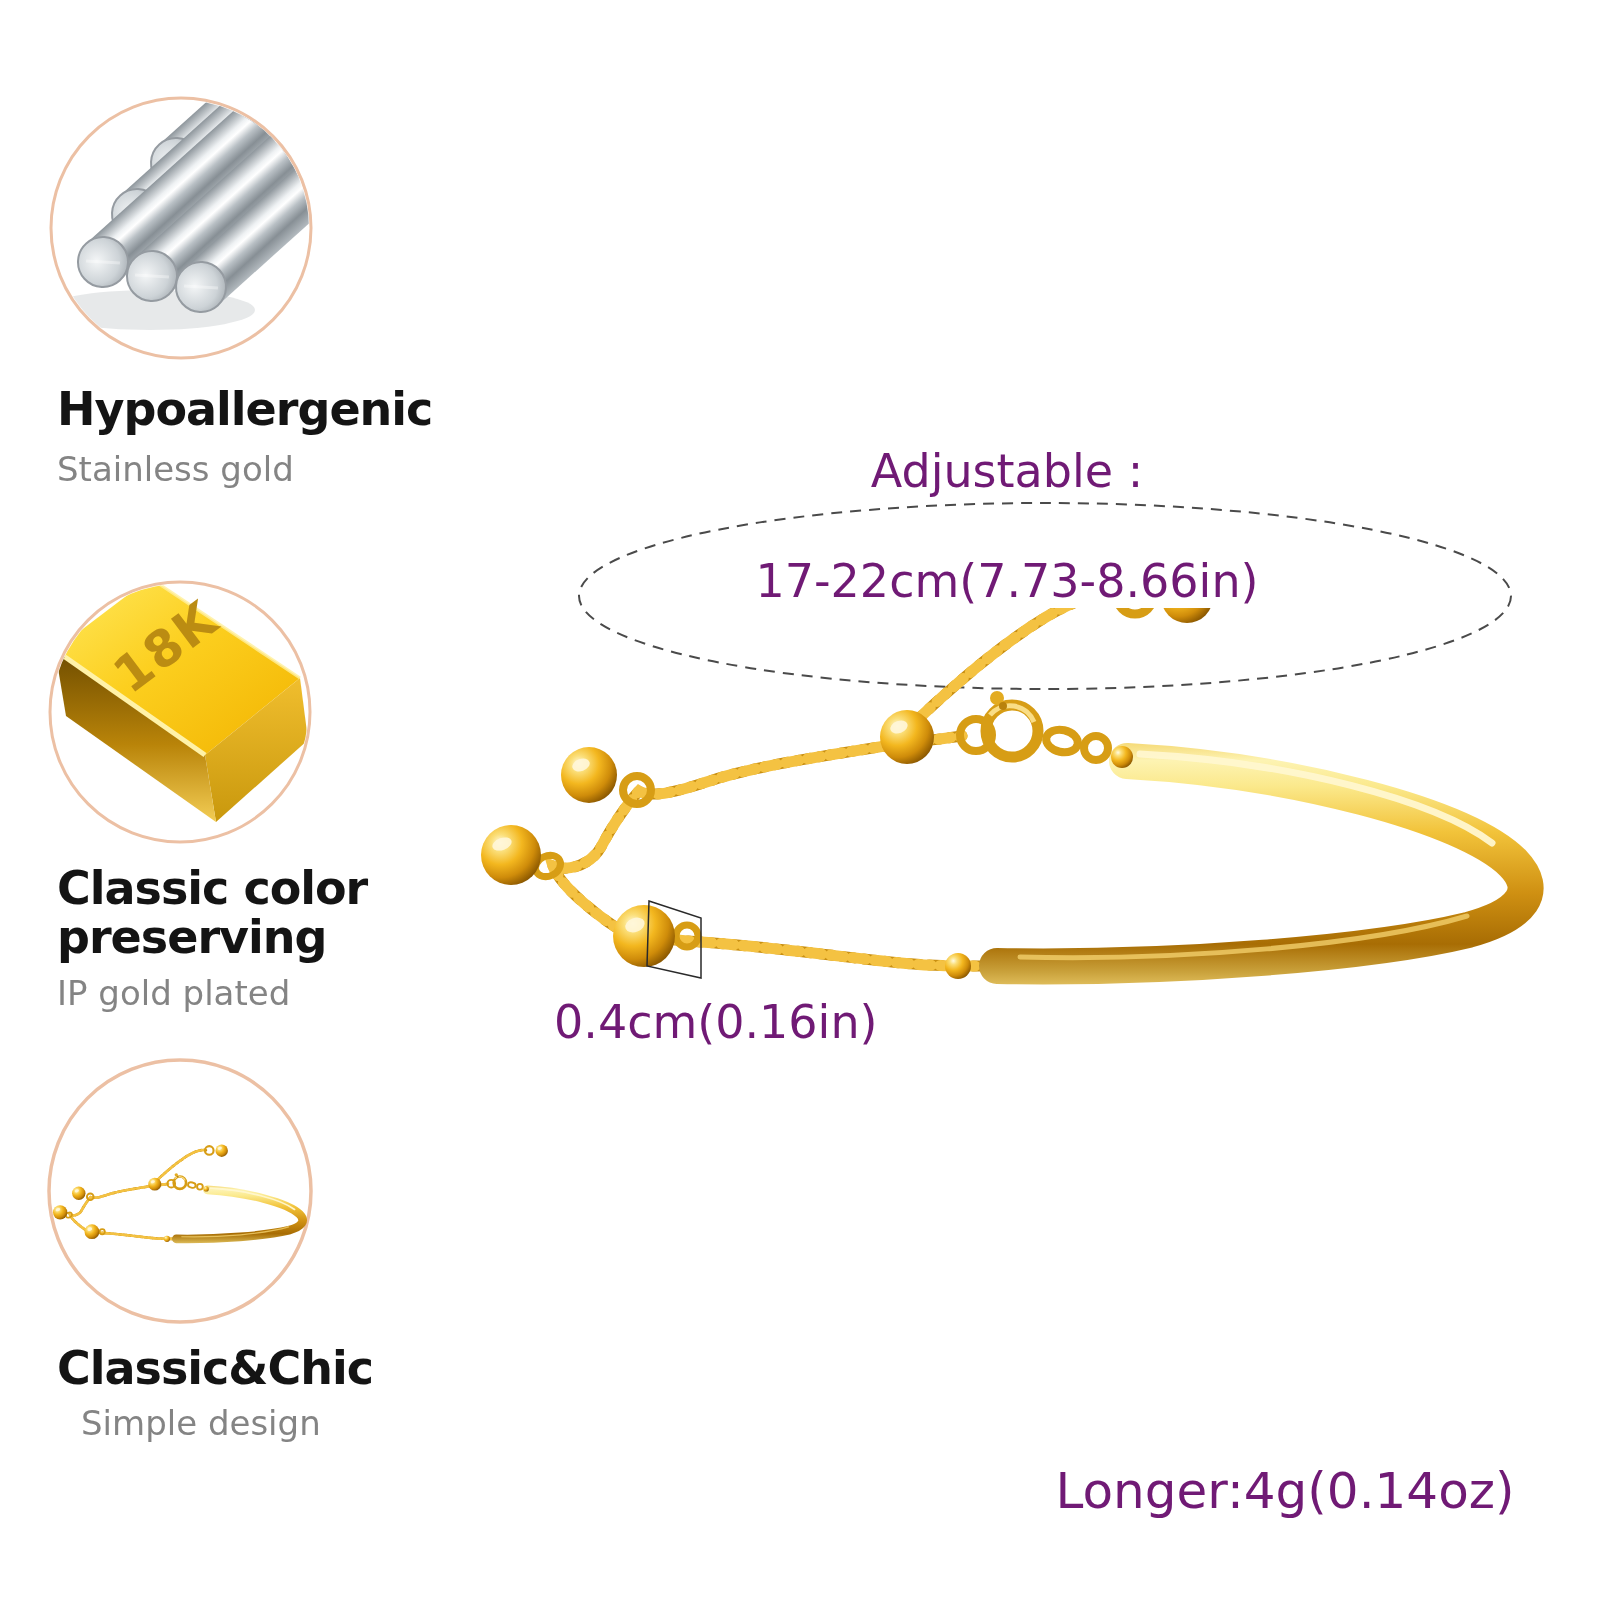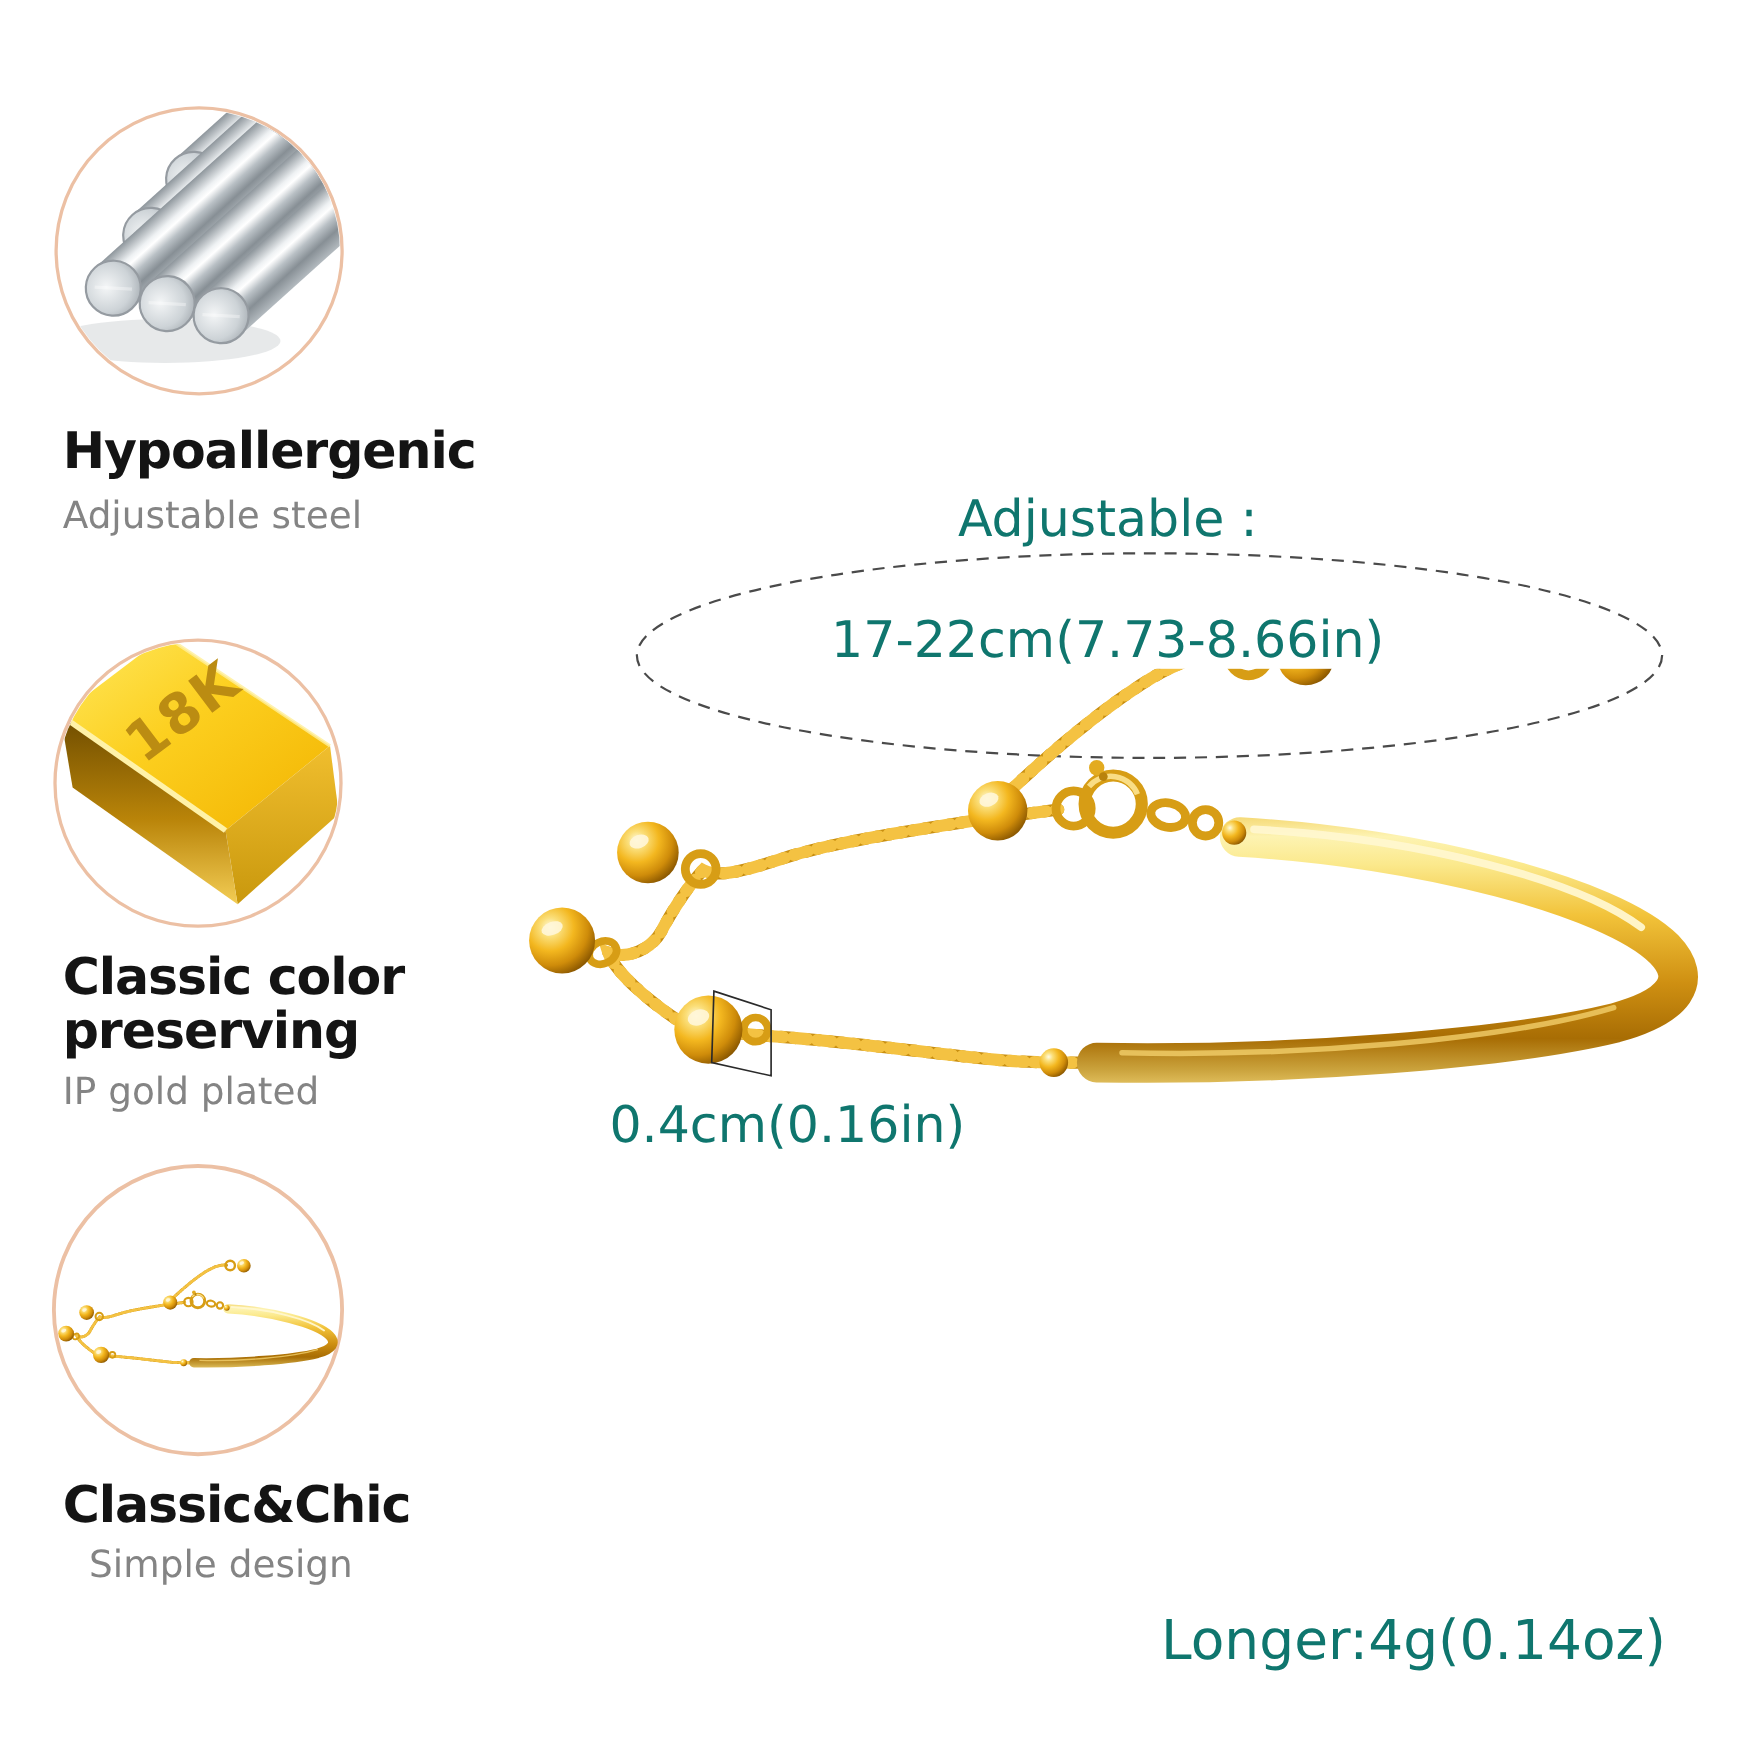--- a/index.html
+++ b/index.html
@@ -5,21 +5,21 @@
   html,body{margin:0;padding:0;}
   body{
     width:1600px;height:1600px;background:#ffffff;position:relative;overflow:hidden;
     font-family:"DejaVu Sans","Liberation Sans",sans-serif;
   }
   #page{position:absolute;inset:0;width:1600px;height:1600px;padding-left:32px;}
   svg.art{position:absolute;left:0;top:0;z-index:1;}
   .txt{position:absolute;z-index:3;white-space:pre-line;}
   .feature-title{font-weight:700;color:#141414;font-size:46px;line-height:1.06;letter-spacing:-1px;}
   .feature-sub{color:#848484;font-size:34px;}
-  .anno{color:#0f766e;}
+  .anno{color:#701a75;}
   .adjustable-title{left:707px;top:444px;width:600px;text-align:center;font-size:46px;}
   .adjustable-range{left:707px;top:500px;width:600px;text-align:center;font-size:46px;}
   .adjustable-range span{background:#ffffff;padding:0 6px;}
   .bead-size{left:554px;top:995px;font-size:46px;}
   .weight{left:1025px;top:1462px;width:520px;text-align:center;font-size:50px;}
   .engraving{
     left:86px;top:618px;width:160px;text-align:center;z-index:3;
     font-size:50px;font-weight:700;color:#bb8c12;letter-spacing:2px;
     transform:rotate(-37deg);
   }
@@ -199,21 +199,21 @@
     </g>
   </g>
 
   <g>
     <circle cx="180" cy="1191" r="131" fill="#ffffff" stroke="#ecc0a4" stroke-width="3.5"></circle>
     <use href="#braceletG" transform="translate(-62,1008) scale(0.239)"></use>
   </g>
 </svg>
 
 <div class="txt feature-title" style="left:57px;top:385px;width:420px;">Hypoallergenic</div>
-<div class="txt feature-sub" style="left:57px;top:449px;width:420px;">Adjustable steel</div>
+<div class="txt feature-sub" style="left:57px;top:449px;width:420px;">Stainless gold</div>
 
 <div class="txt engraving">18K</div>
 <div class="txt feature-title" style="left:57px;top:864px;width:330px;">Classic color preserving</div>
 <div class="txt feature-sub" style="left:57px;top:973px;width:420px;">IP gold plated</div>
 
 <div class="txt feature-title" style="left:57px;top:1344px;width:420px;">Classic&amp;Chic</div>
 <div class="txt feature-sub" style="left:57px;top:1403px;width:420px;margin-left:24px;">Simple design</div>
 
 <div class="txt anno adjustable-title">Adjustable :</div>
 <div class="txt anno adjustable-range">

